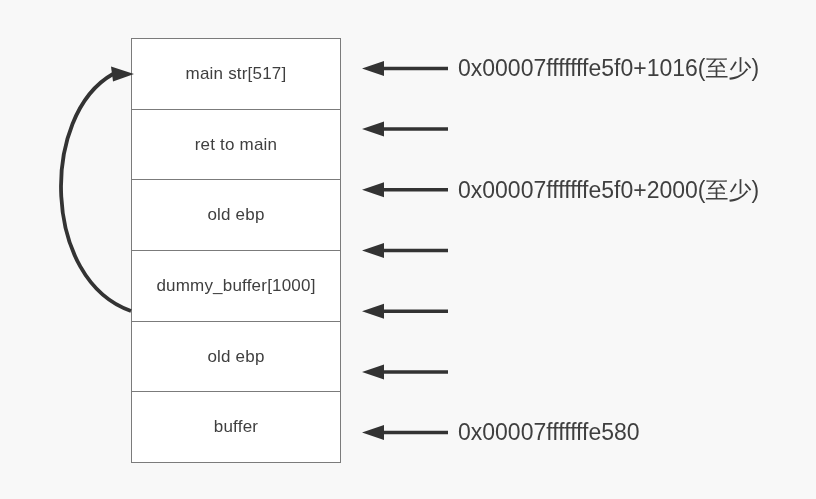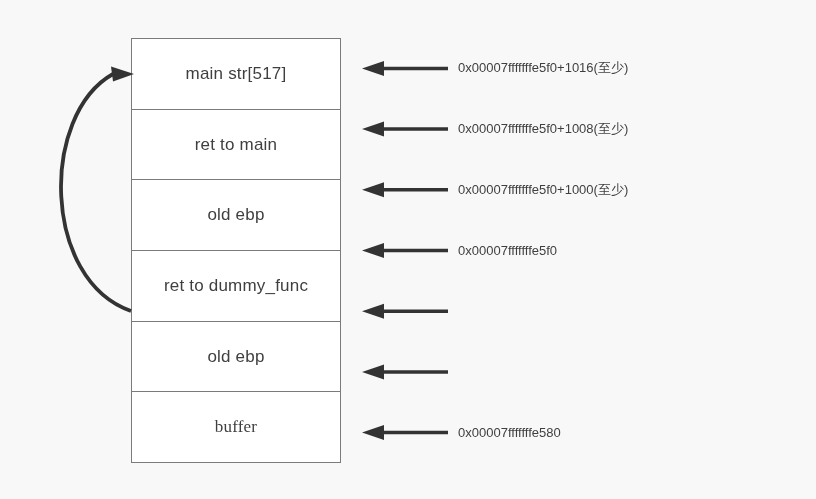--- a/index.html
+++ b/index.html
@@ -26,26 +26,26 @@
   .stack-row {
     flex: 1;
     border-bottom: 1px solid #7b7b7b;
     display: flex;
     align-items: center;
     justify-content: center;
     font-size: 17px;
     color: #3f3f3f;
     letter-spacing: 0.2px;
   }
-  .stack-row:last-child { border-bottom: none; font-family: Liberation Serif, serif; }
+  .stack-row:last-child { border-bottom: none; }
   .addr {
     position: absolute;
     left: 458px;
     transform: translateY(-50%);
-    font-size: 13px;
+    font-size: 23px;
     color: #3f3f3f;
     white-space: nowrap;
   }
   .arrow-layer {
     position: absolute;
     left: 0; top: 0;
     pointer-events: none;
   }
 </style>
 </head>
@@ -57,34 +57,32 @@
     <div class="stack-row">
       <span>main str[517]</span>
     </div>
     <div class="stack-row">
       <span>ret to main</span>
     </div>
     <div class="stack-row">
       <span>old ebp</span>
     </div>
     <div class="stack-row">
-      <span>ret to dummy_func</span>
+      <span>dummy_buffer[1000]</span>
     </div>
     <div class="stack-row">
       <span>old ebp</span>
     </div>
     <div class="stack-row">
       <span>buffer</span>
     </div>
   </div>
 
   <div class="addr" style="top:68px">0x00007fffffffe5f0+1016(至少)</div>
-  <div class="addr" style="top:129px">0x00007fffffffe5f0+1008(至少)</div>
-  <div class="addr" style="top:190px">0x00007fffffffe5f0+1000(至少)</div>
-  <div class="addr" style="top:250px">0x00007fffffffe5f0</div>
+  <div class="addr" style="top:190px">0x00007fffffffe5f0+2000(至少)</div>
   <div class="addr" style="top:432px">0x00007fffffffe580</div>
 
   <svg class="arrow-layer" width="816" height="499" viewBox="0 0 816 499">
 
     <g>
       <line x1="448" y1="68.4" x2="384" y2="68.4" stroke="#333333" stroke-width="3.5"></line>
       <polygon points="362,68.4 384,60.9 384,75.9" fill="#333333"></polygon>
     </g>
     <g>
       <line x1="448" y1="129.1" x2="384" y2="129.1" stroke="#333333" stroke-width="3.5"></line>

